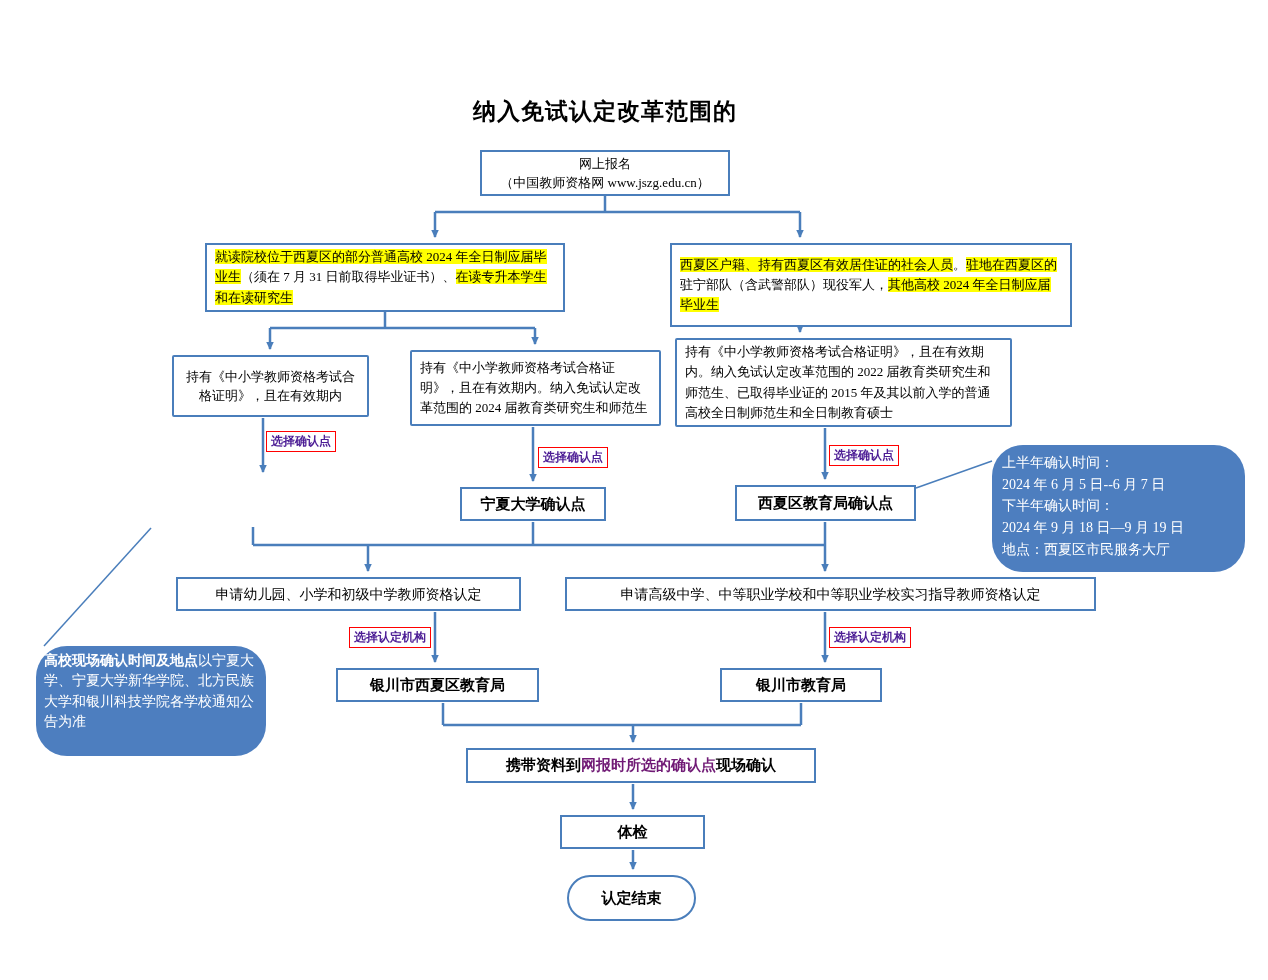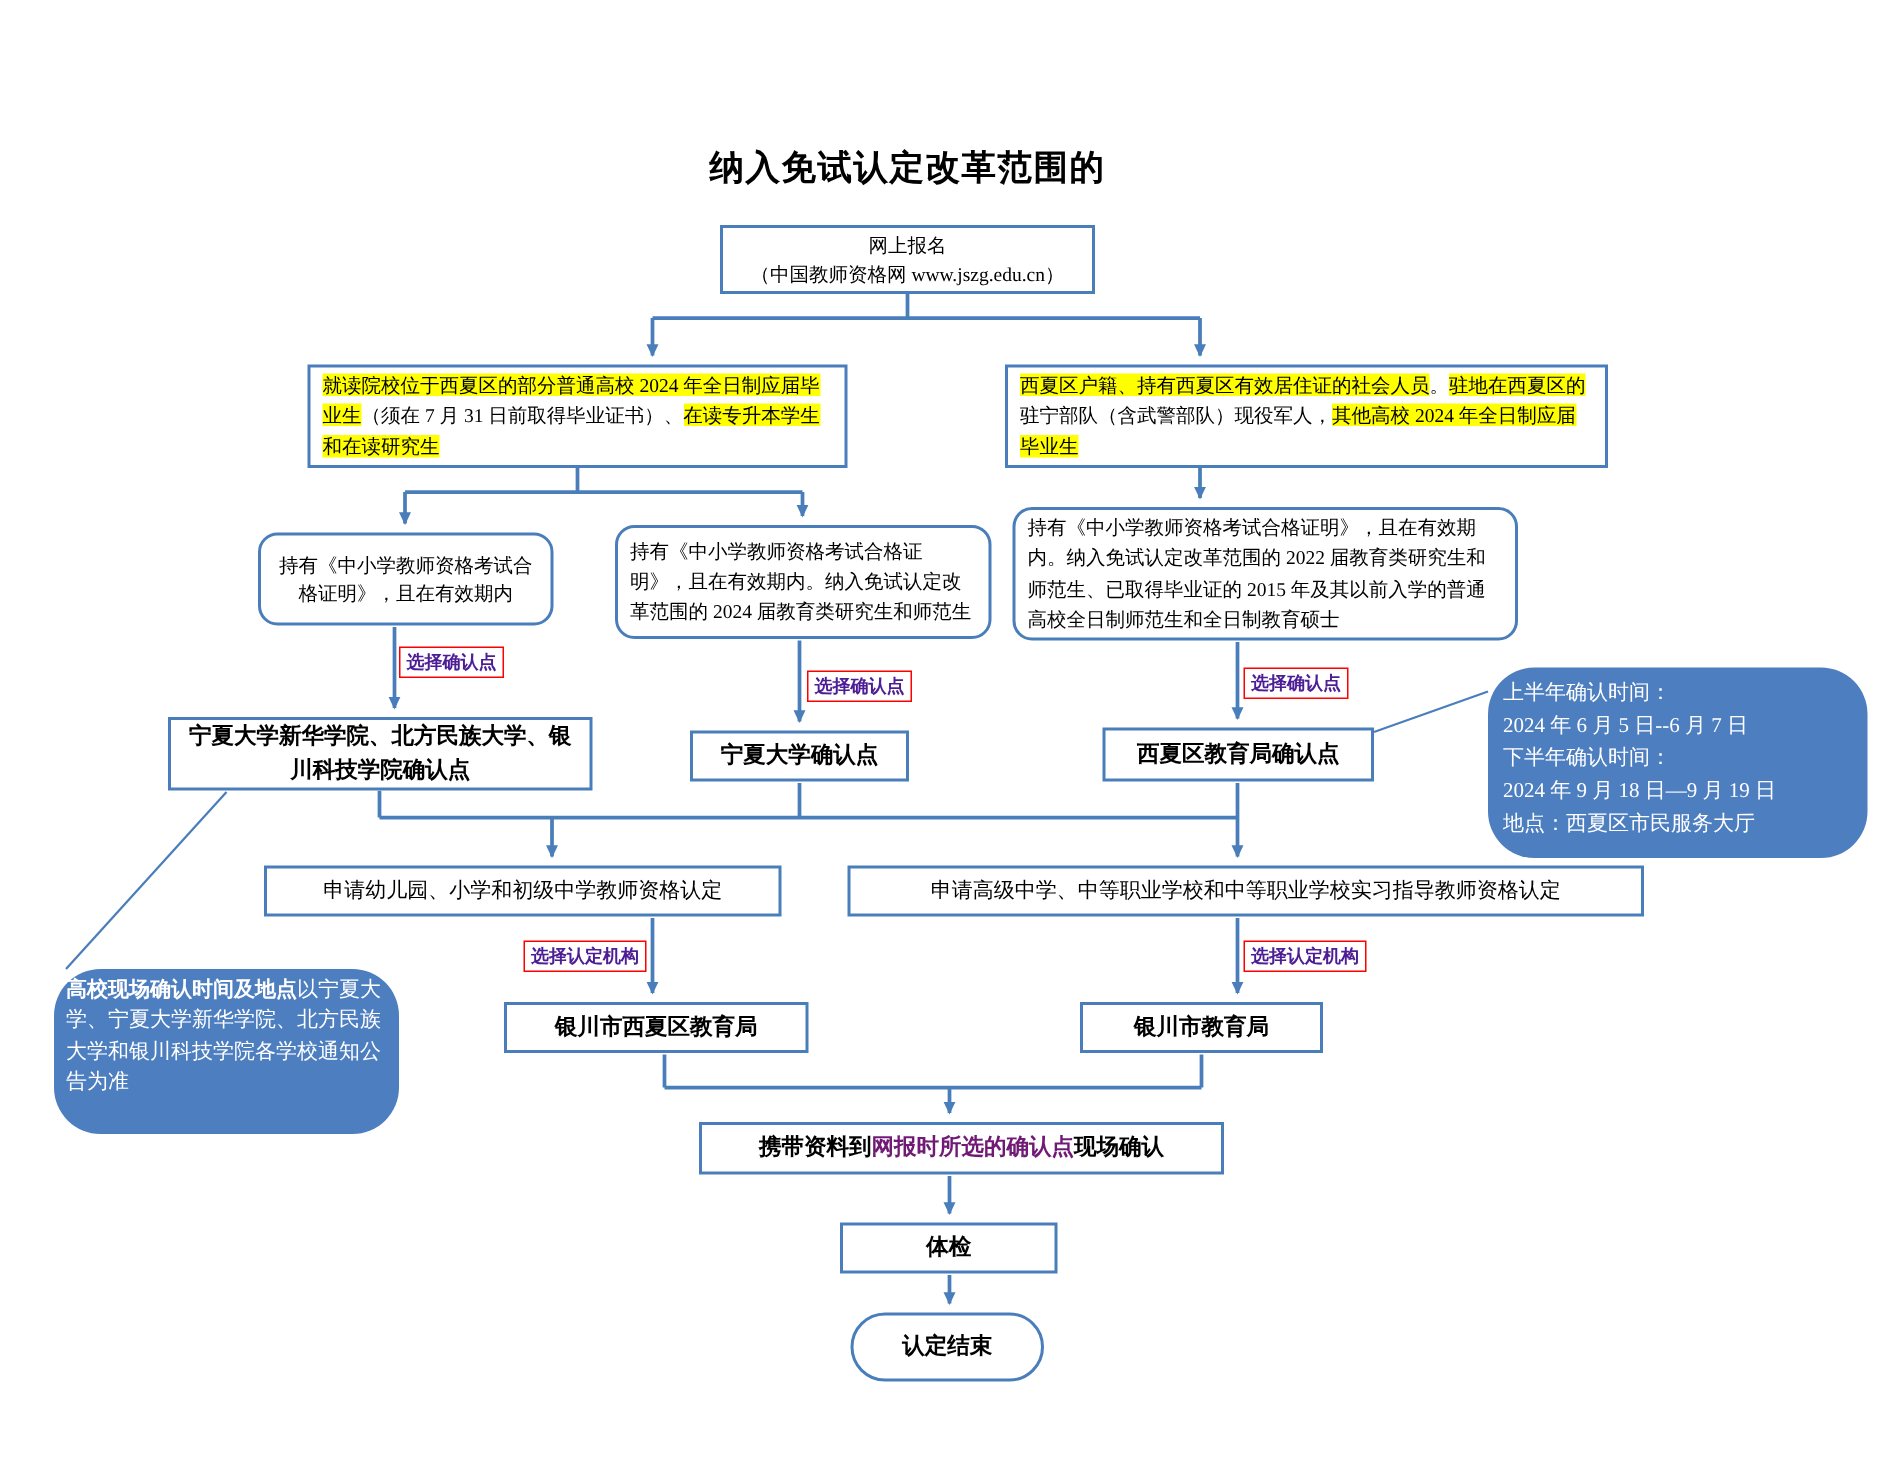--- a/index.html
+++ b/index.html
@@ -11,21 +11,21 @@
     position:absolute;left:0;top:96px;width:1210px;text-align:center;
     font-size:23px;font-weight:bold;letter-spacing:1px;
   }
   .box{
     position:absolute;border:2px solid #4a7ebb;background:#fff;box-sizing:border-box;
     display:flex;flex-direction:column;align-items:center;justify-content:center;
     text-align:center;font-size:13px;line-height:1.5;
   }
   .para{flex-direction:row;justify-content:flex-start;text-align:left;padding:4px 8px;line-height:1.55;}
   .para > span{display:block;width:100%;}
-  .rounded{border-radius:13px;}
+  .rounded{border-radius:2px;}
   .stadium{border-radius:23px;}
   .bold15{font-weight:bold;font-size:15px;}
   .mid14{font-size:14px;}
   .hl{background:#ffff00;}
   .red{color:#701a75;}
   .arrow-label{
     position:absolute;border:1px solid #ff0000;color:#4c1d95;background:#fff;
     font-size:12px;font-weight:bold;padding:1px 4px;white-space:nowrap;line-height:1.45;
   }
   .panel{
@@ -90,43 +90,40 @@
 
   <div class="box" style="left:480px;top:150px;width:250px;height:46px;">
     <div>网上报名</div>
     <div>（中国教师资格网 www.jszg.edu.cn）</div>
   </div>
 
   <div class="box para" style="left:205px;top:243px;width:360px;height:69px;">
     <span><span class="hl">就读院校位于西夏区的部分普通高校 2024 年全日制应届毕业生</span><span>（须在 7 月 31 日前取得毕业证书）、</span><span class="hl">在读专升本学生和在读研究生</span></span>
   </div>
 
-  <div class="box para" style="left:670px;top:243px;width:402px;height:69px;">
+  <div class="box para" style="left:670px;top:243px;width:402px;height:84px;">
     <span><span class="hl">西夏区户籍、持有西夏区有效居住证的社会人员</span><span>。</span><span class="hl">驻地在西夏区的</span><span>驻宁部队（含武警部队）现役军人，</span><span class="hl">其他高校 2024 年全日制应届毕业生</span></span>
   </div>
 
   <div class="box rounded" style="left:172px;top:355px;width:197px;height:62px;padding:2px 10px;">
     <span>持有《中小学教师资格考试合格证明》，且在有效期内</span>
   </div>
 
   <div class="box para rounded" style="left:410px;top:350px;width:251px;height:76px;">
     <span>持有《中小学教师资格考试合格证明》，且在有效期内。纳入免试认定改革范围的 2024 届教育类研究生和师范生</span>
   </div>
 
   <div class="box para rounded" style="left:675px;top:338px;width:337px;height:89px;">
     <span>持有《中小学教师资格考试合格证明》，且在有效期内。纳入免试认定改革范围的 2022 届教育类研究生和师范生、已取得毕业证的 2015 年及其以前入学的普通高校全日制师范生和全日制教育硕士</span>
   </div>
 
   <div class="arrow-label" style="left:266px;top:431px;">选择确认点</div>
   <div class="arrow-label" style="left:538px;top:447px;">选择确认点</div>
   <div class="arrow-label" style="left:829px;top:445px;">选择确认点</div>
 
-  <div class="box bold15" style="left:112px;top:478px;width:283px;height:49px;padding:2px 10px;">
-    <span>宁夏大学新华学院、北方民族大学、银川科技学院确认点</span>
-  </div>
 
   <div class="box bold15" style="left:460px;top:487px;width:146px;height:34px;">
     <span>宁夏大学确认点</span>
   </div>
 
   <div class="box bold15" style="left:735px;top:485px;width:181px;height:36px;">
     <span>西夏区教育局确认点</span>
   </div>
 
   <div class="panel panel-right">

